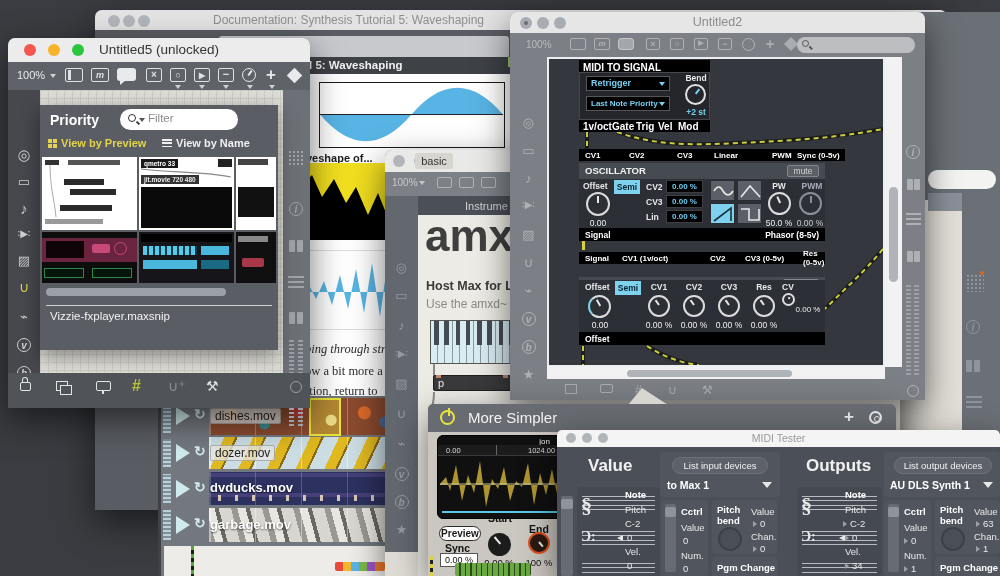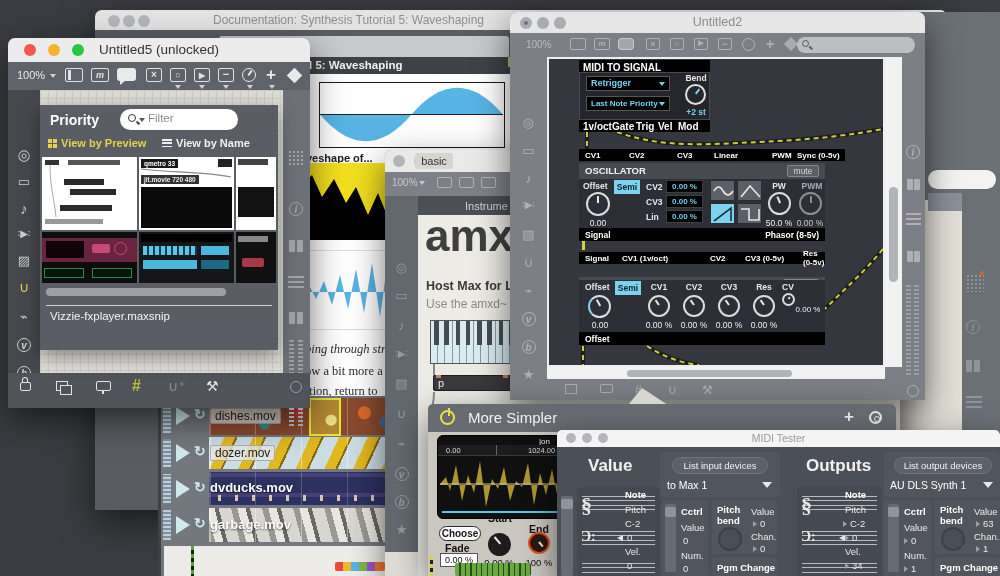--- a/index.html
+++ b/index.html
@@ -214,21 +214,21 @@
   #midi .heading{position:absolute;top:26px;color:#f0f0f0;font-weight:bold;font-size:17px}
   .mpanel{position:absolute;background:#51565e;border-radius:4px}
   .staffp{position:absolute;background:#454a52;border-radius:4px;overflow:hidden}
   .staff{position:absolute;left:5px;right:5px;height:18px;
     background:repeating-linear-gradient(180deg,#b8bcc0 0 1px,transparent 1px 4.4px)}
   .clef{position:absolute;color:#e8e8e8;font-family:"Liberation Serif",serif;font-weight:bold}
   .mlbl{position:absolute;color:#e8e8e8;font-size:9.5px}
   .mlbl.b{font-weight:bold;color:#fff}
   .devbtn{position:absolute;background:#5d626a;border:1px solid #6d7278;border-radius:9px;
     color:#f0f0f0;font-size:9.5px;text-align:center}
-  .ddl{position:absolute;color:#fff;font-weight:normal;font-size:10.5px}
+  .ddl{position:absolute;color:#fff;font-weight:bold;font-size:10.5px}
   .dcaret{position:absolute;width:0;height:0;border-left:5px solid transparent;border-right:5px solid transparent;border-top:6px solid #e8e8e8}
   .vslider{position:absolute;background:#676c74;border-radius:2px}
   .vslider::after{content:"";position:absolute;left:0;right:0;top:3px;height:10px;background:#8f949c;border-radius:2px}
   .arr::before{content:"";display:inline-block;width:0;height:0;border-top:3px solid transparent;
     border-bottom:3px solid transparent;border-left:4px solid #9aa0a8;margin-right:3px}
   .mknob{position:absolute;border:2px solid #3c4148;border-radius:50%;background:#4a4f57}
 </style>
 </head>
 <body>
 
@@ -691,22 +691,22 @@
         <span style="position:absolute;left:8px;top:1px">0.00</span>
         <span style="position:absolute;left:90px;top:1px">1024.00</span>
         <i style="position:absolute;left:58px;top:0;width:1px;height:10px;background:#666"></i>
       </div>
       <svg style="position:absolute;left:2px;top:21px" width="266" height="54">
         <path d="M0,27 L6,20 L10,34 L16,8 L22,44 L28,18 L34,36 L40,4 L46,50 L52,22 L58,32 L64,10 L70,44 L76,24 L82,30 L88,6 L94,48 L100,16 L106,38 L112,12 L118,42 L124,26 L130,28 L136,8 L142,46 L148,20 L154,34 L160,5 L166,49 L172,24 L178,31 L184,12 L190,42 L196,18 L202,36 L208,9 L214,45 L220,22 L226,32 L232,14 L238,40 L244,24 L250,30 L258,20 L266,27 L266,28 L0,28 Z" fill="#ad9530"></path>
         <path d="M0,27 L266,27" stroke="#c8c0a0" stroke-width="1"></path>
       </svg>
       <div class="cyan"></div>
     </div>
-    <div class="btnChoose">Choose</div>
-    <span class="lab" style="left:17px;top:138px">Fade</span>
+    <div class="btnChoose">Preview</div>
+    <span class="lab" style="left:17px;top:138px">Sync</span>
     <div class="fbox">0.00 %</div>
     <span class="lab" style="left:58px;top:108px;width:28px">Start</span>
     <div class="knob" style="left:60px;top:129px;width:23px;height:23px;background:#1c1c1c;--r:-40deg"></div>
     <span class="kval2" style="left:55px;top:153px;width:32px">0.00 %</span>
     <span class="lab" style="left:99px;top:119px;width:24px">End</span>
     <div class="knob" style="left:100px;top:128px;width:22px;height:22px;background:#2a1a12;border:2.5px solid #e0521e;--r:140deg"></div>
     <span class="kval2" style="left:96px;top:153px;width:30px">100 %</span>
     <div class="ycirc"></div>
     <div class="kb"></div>
     <div class="ydash"></div>

